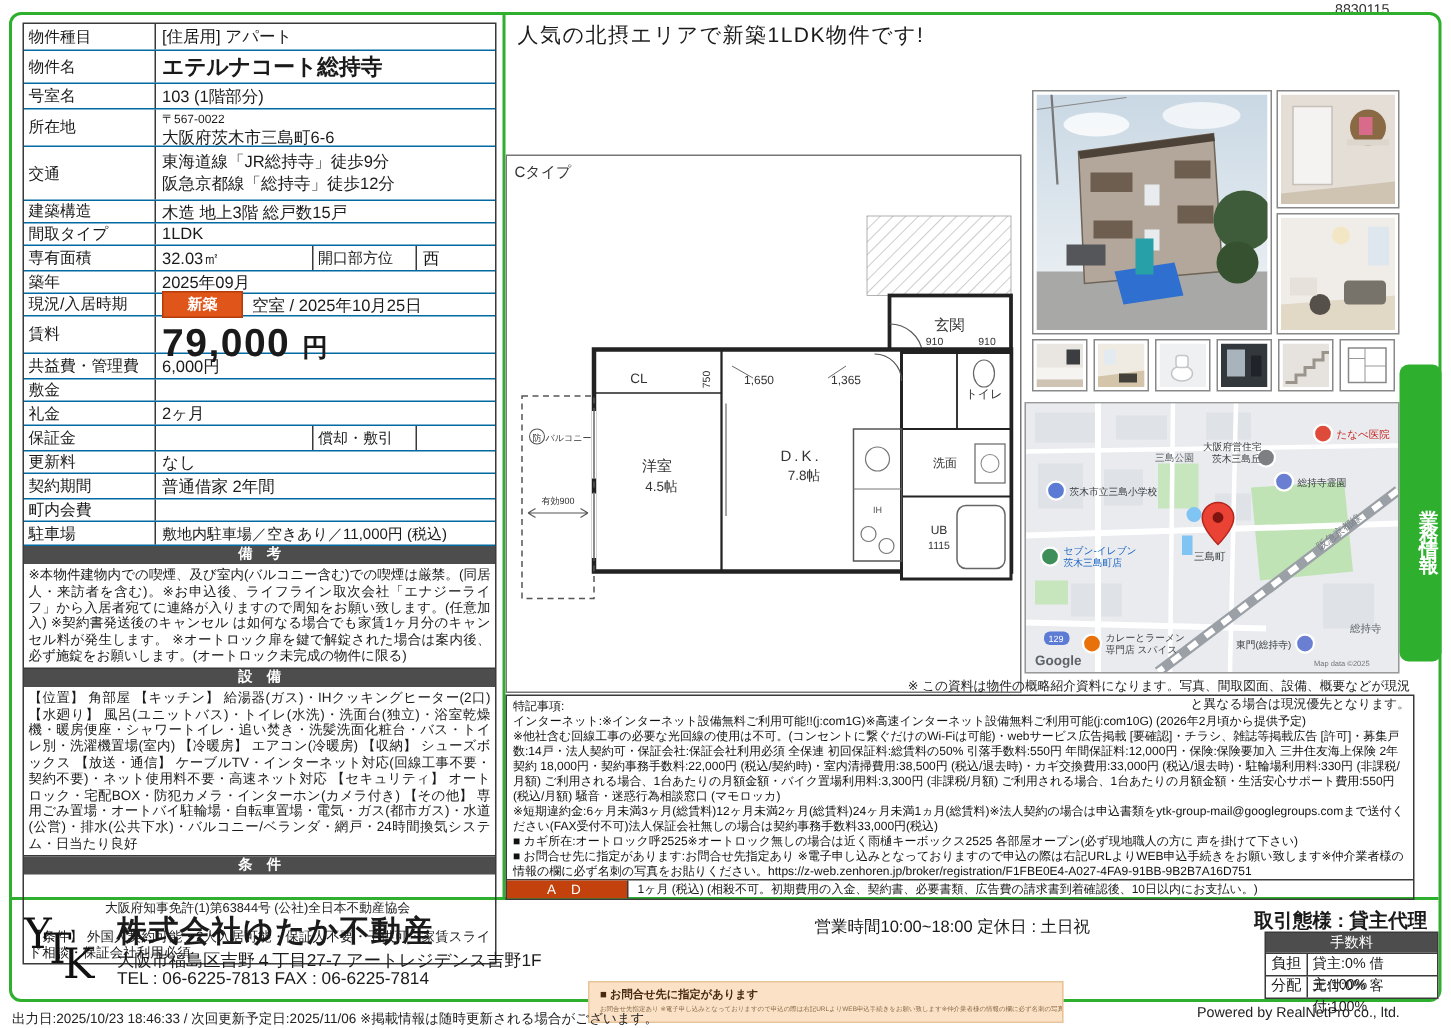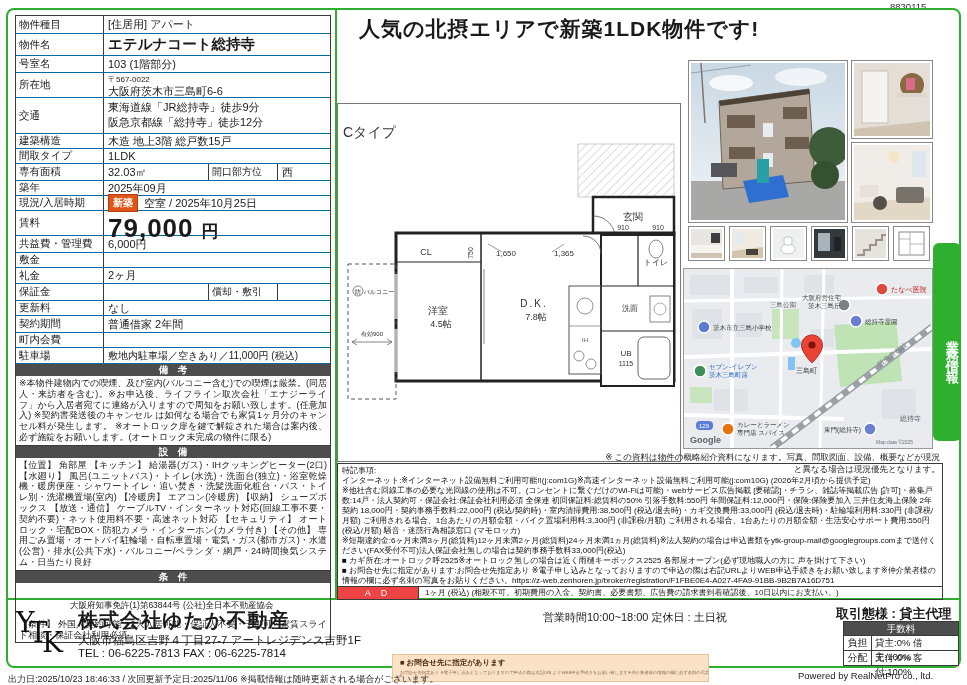--- a/index.html
+++ b/index.html
@@ -16,40 +16,40 @@
   
   .ptable { position:absolute; left:7px; top:5px; width:316px; border:1.5px solid #3a3a3a; }
   .tr { display:flex; border-bottom:1px solid #0369a1; align-items:stretch; }
   .tr:last-child { border-bottom:none; }
   .th { width:88px; flex:none; border-right:1px solid #3a3a3a; font-size:10.5px; padding:2px 3px; display:flex; align-items:center; }
   .th2 { width:70px; flex:none; border-right:1px solid #3a3a3a; border-left:1px solid #3a3a3a; font-size:10px; padding:2px 3px; display:flex; align-items:center; }
   .td { flex:1; font-size:11px; padding:2px 4px; display:flex; align-items:center; }
   .td.top { align-items:flex-start; flex-direction:column; justify-content:flex-start; }
   .big { font-size:14.5px; font-weight:bold; }
   .postal { font-size:8px; line-height:9px; }
-  .badge { background:#e0551a; color:#fff; font-size:10px; font-weight:bold; padding:1px 4px; margin-right:6px; border:1px solid #b43c08; }
+  .badge { background:#e0551a; color:#fff; font-size:10px; font-weight:bold; padding:1px 16px; margin-right:6px; border:1px solid #b43c08; }
   .rentnum { font-size:26px; font-weight:bold; letter-spacing:1px; }
   .rentunit { font-size:17px; font-weight:bold; margin-left:8px; }
   .sechdr { background:#4d4d4d; color:#fff; text-align:center; font-size:9.5px; font-weight:bold; line-height:12px; height:12px; }
   .sectxt { font-size:9px; line-height:10.8px; padding:2px 3px; text-align:justify; border-bottom:1px solid #3a3a3a; }
   .sectxt:last-child { border-bottom:none;margin-top:34px; }
 
   
-  .headline { left:345px; top:15px; font-size:21px; font-weight:bold; letter-spacing:1px;margin-left:14px; }
+  .headline { left:345px; top:15px; font-size:14px; font-weight:normal; letter-spacing:1px; }
   .fpbox { left:337px; top:103px; width:344px; height:359px; border:1px solid #777; background:#fff; }
-  .fplabel { position:absolute; left:5px; top:20px; font-size:14px; color:#333; }
+  .fplabel { position:absolute; left:5px; top:4px; font-size:10px; color:#333; }
   .photo { border:1px solid #888; background:#fff; padding:2px; }
   .photo svg { display:block; width:100%; height:100%; }
   .mapbox { left:683px; top:268px; width:250px; height:181px; border:1px solid #999; background:#e9ebee; }
   .mapnote { left:598px; top:452px; width:342px; font-size:8.5px; text-align:right; color:#222; }
 
   .notes { left:337px; top:463px; width:606px; height:137px; border:1px solid #3a3a3a; padding:2px 4px 14px 4px; overflow:hidden; }
   .notes p { font-size:8px; line-height:10px; color:#111; }
   .adrow { position:absolute; left:0; bottom:0; width:100%; height:13px; border-top:1px solid #3a3a3a; display:flex; }
-  .adlabel { width:80px; flex:none; background:#ef4444; color:#fff; font-size:9px; text-align:center; line-height:12px; letter-spacing:4px; }
+  .adlabel { width:80px; flex:none; background:#c2410c; color:#fff; font-size:9px; text-align:center; line-height:12px; letter-spacing:4px; }
   .adval { flex:1; font-size:8px; line-height:12px; padding-left:6px; border-left:1px solid #3a3a3a; }
 
   
   .license { left:70px; top:600px; font-size:8.5px; color:#222; }
   .logo { left:16px; top:609px; width:56px; height:52px; font-family:"DejaVu Serif","Liberation Serif",serif; color:#111; }
   .logo span { position:absolute; font-size:28px; line-height:28px; }
   .cname { left:78px; top:607px; font-size:20px; font-weight:bold; letter-spacing:1px; }
   .caddr { left:78px; top:633px; font-size:11.5px; }
   .ctel  { left:78px; top:647px; font-size:11.5px; }
   .hours { left:543px; top:610px; font-size:11px; }

